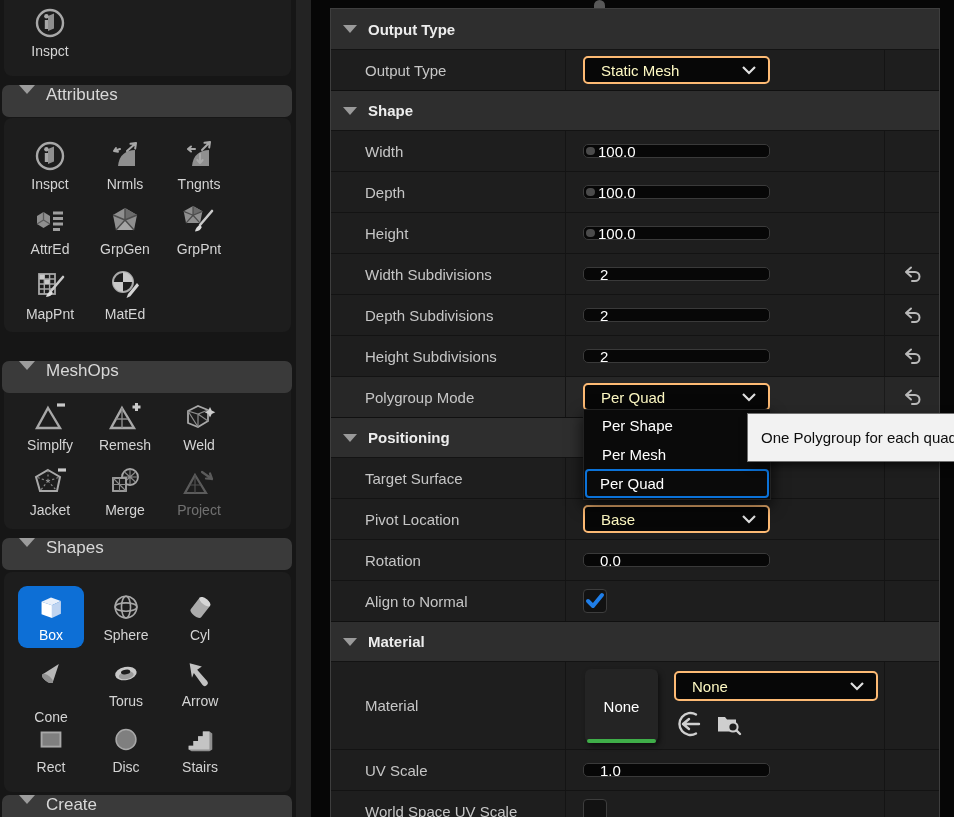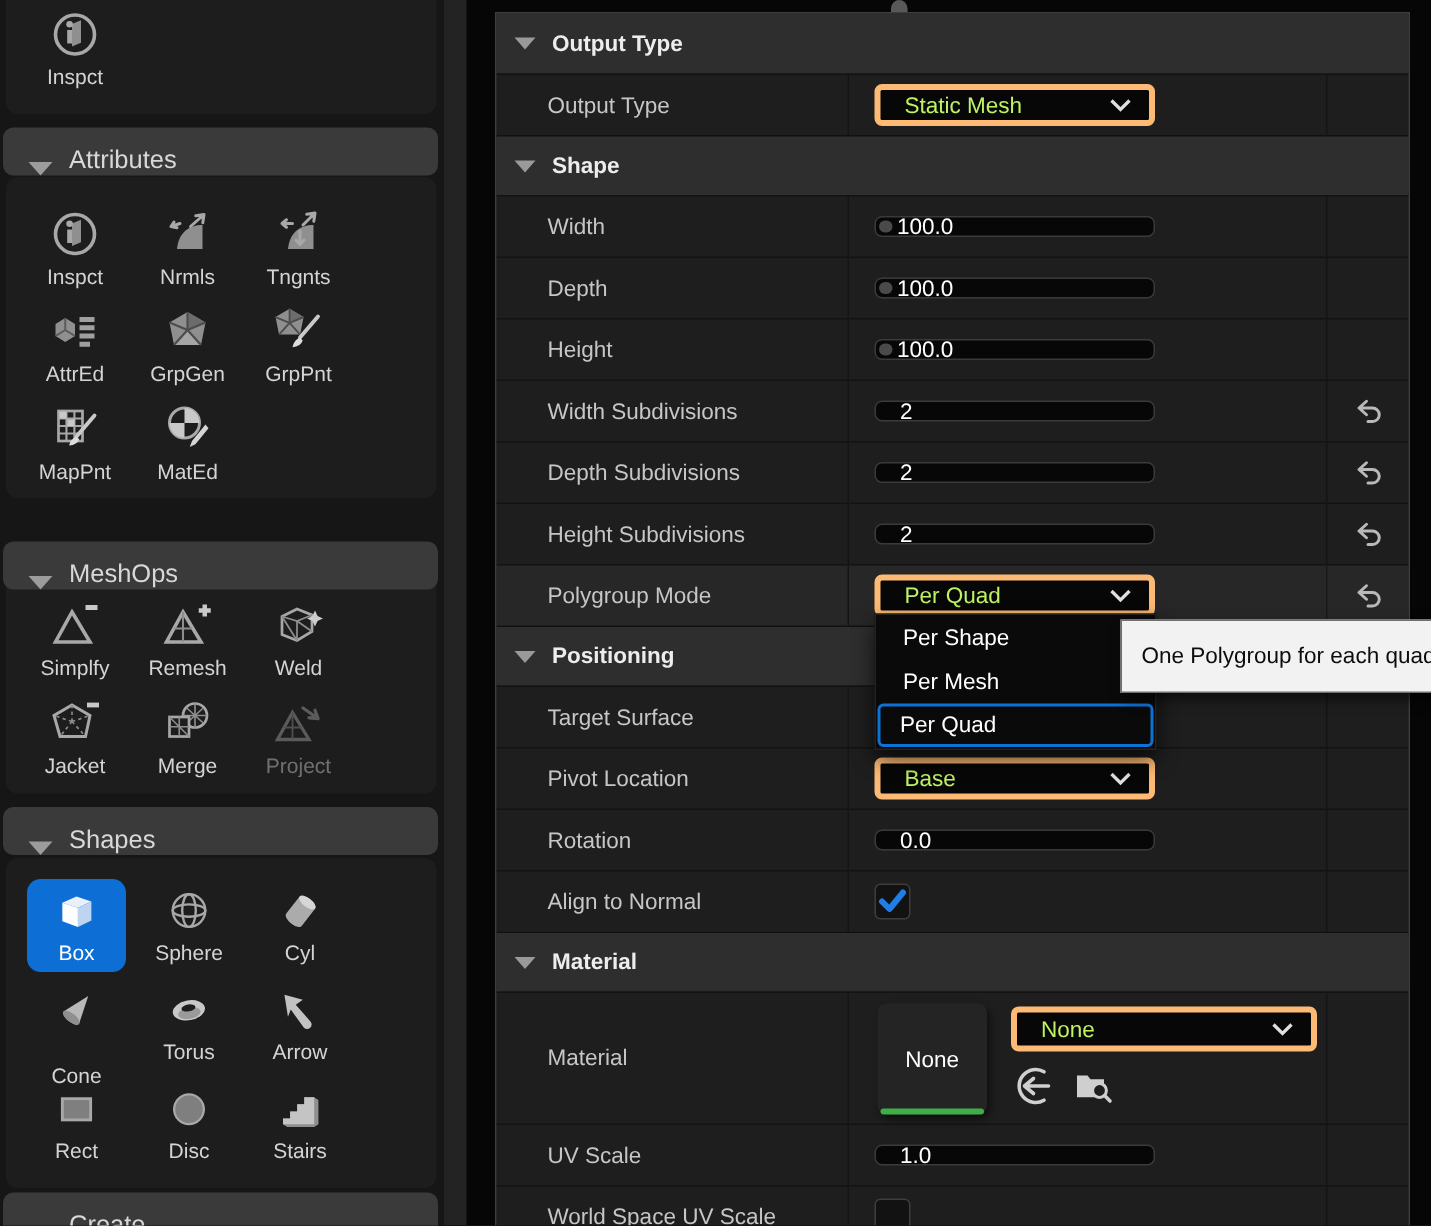--- a/index.html
+++ b/index.html
@@ -6,21 +6,21 @@
   body{
     position:relative;width:954px;height:817px;overflow:hidden;
     background:#060606;font-family:"Liberation Sans",sans-serif;
     -webkit-font-smoothing:antialiased;
   }
   
   .left-panel{position:absolute;left:0;top:0;width:296px;height:817px;background:#161616;}
   .card{position:absolute;left:4px;width:287px;background:#1d1d1d;border-radius:8px;}
   .sec-header{
     position:absolute;left:2px;width:290px;height:32px;background:#3a3a3a;border-radius:7px;
-    display:flex;align-items:flex-end;gap:11px;padding-left:17px;box-sizing:border-box;
+    display:flex;align-items:flex-start;gap:11px;padding-left:17px;box-sizing:border-box;
     color:#d8d8d8;font-size:17px;cursor:pointer;
   }
   .tri-big{width:0;height:0;border-left:8px solid transparent;border-right:8px solid transparent;border-top:9px solid #9c9c9c;}
   .tool{position:absolute;width:66px;display:flex;flex-direction:column;align-items:center;cursor:pointer;}
   .tool .ticon{width:38px;height:38px;display:flex;align-items:center;justify-content:center;}
   .tool .ticon svg{width:36px;height:36px;}
   .tool .tlabel{font-size:14px;color:#d4d4d4;margin-top:1px;white-space:nowrap;}
   .tool.disabled{opacity:.45;}
   .tool.shape-tool{width:66px;height:62px;border-radius:9px;justify-content:flex-start;}
   .tool.shape-tool .ticon{margin-top:4px;width:34px;height:36px;}
@@ -51,23 +51,23 @@
   .preset{flex:1;display:flex;align-items:center;justify-content:center;}
   .reset-btn{width:26px;height:26px;display:flex;align-items:center;justify-content:center;cursor:pointer;}
   .uinput{
     width:187px;height:14px;box-sizing:border-box;background:#070707;border:1px solid #3a3a3a;border-radius:5px;
     display:flex;align-items:center;position:relative;color:#ffffff;font-size:15px;cursor:text;
   }
   .uinput .txt{padding-left:16px;white-space:nowrap;}
   .uinput .nub{position:absolute;left:2px;top:2px;bottom:2px;width:9px;background:#4a4a4a;border-radius:4px;}
   .uinput.has-nub .txt{padding-left:14px;}
   .udrop{
-    width:187px;height:28px;box-sizing:border-box;background:#070707;border:4px solid #fdba74;border-radius:5px;
+    width:187px;height:28px;box-sizing:border-box;background:#070707;border:2px solid #fdba74;border-radius:5px;
     display:flex;align-items:center;justify-content:space-between;padding:0 12px 0 16px;
-    color:#bef264;font-size:15px;cursor:pointer;
+    color:#fef9c3;font-size:15px;cursor:pointer;
   }
   .ucheck{
     width:24px;height:24px;box-sizing:border-box;background:#121212;border:1px solid #3d3d3d;border-radius:4px;
     display:flex;align-items:center;justify-content:center;cursor:pointer;
   }
   
   .mat-thumb{
     position:absolute;left:19px;top:7px;width:73px;height:74px;background:#242424;border-radius:6px;
     box-shadow:2px 3px 5px rgba(0,0,0,.5);display:flex;align-items:center;justify-content:center;
     color:#ffffff;font-size:15px;cursor:pointer;

